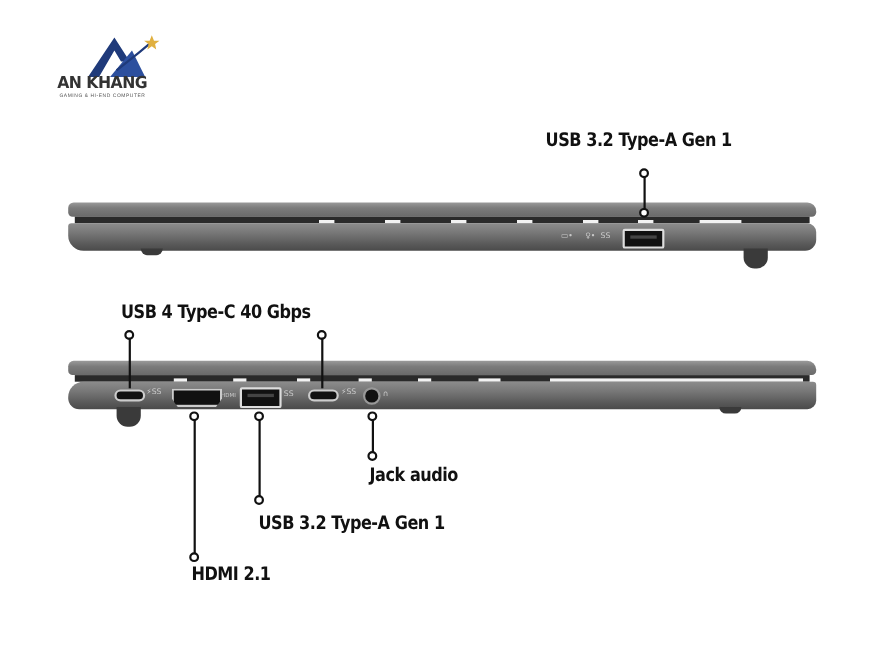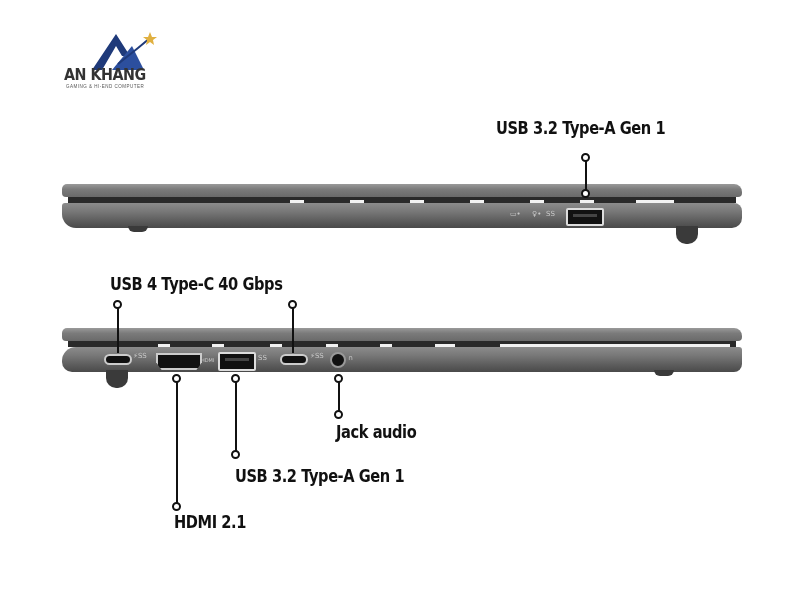--- a/index.html
+++ b/index.html
@@ -22,21 +22,21 @@
   .usba::after { content:""; position:absolute; left:5px; right:5px; top:4px; height:3px; background:#444; }
   .usbc { position:absolute; background:#111; border:2px solid #ccc; border-radius:6px; }
   .hdmi { position:absolute; background:#111; border:2px solid #ccc;
           clip-path:polygon(0 0,100% 0,100% 55%,88% 100%,12% 100%,0 55%); }
   .jack { position:absolute; background:#111; border:2px solid #999; border-radius:50%; }
   .glyph { position:absolute; color:#c9c9c9; font-size:7px; font-family:"DejaVu Sans", sans-serif; }
 </style>
 </head>
 <body>
 
-<div class="abs" style="left:48px;top:30px;width:110px;height:60px;margin-left:12px;">
+<div class="abs" style="left:48px;top:30px;width:110px;height:60px;">
   <svg class="abs" style="left:28px;top:0;" width="70" height="42" viewBox="0 0 70 42">
     <polygon points="4,40 28,4 42,26 34,26 28,16 14,40" fill="#1f3a7a"></polygon>
     <polygon points="24,40 44,16 56,40" fill="#2c4f9e"></polygon>
     <polyline points="30,34 50,18 62,8" fill="none" stroke="#1f3a7a" stroke-width="2"></polyline>
     <polygon points="62,2 64,7 69,7 65,10 66,15 62,12 58,15 59,10 55,7 60,7" fill="#e0b040"></polygon>
   </svg>
   <div class="abs" style="left:4px;top:36px;font-family:'DejaVu Sans',sans-serif;font-weight:bold;font-size:15px;color:#333;letter-spacing:-0.5px;transform:scaleX(0.95);transform-origin:left;">AN KHANG</div>
   <div class="abs" style="left:6px;top:54px;font-size:4.5px;color:#555;letter-spacing:0.5px;">GAMING &amp; HI-END COMPUTER</div>
 </div>
 

